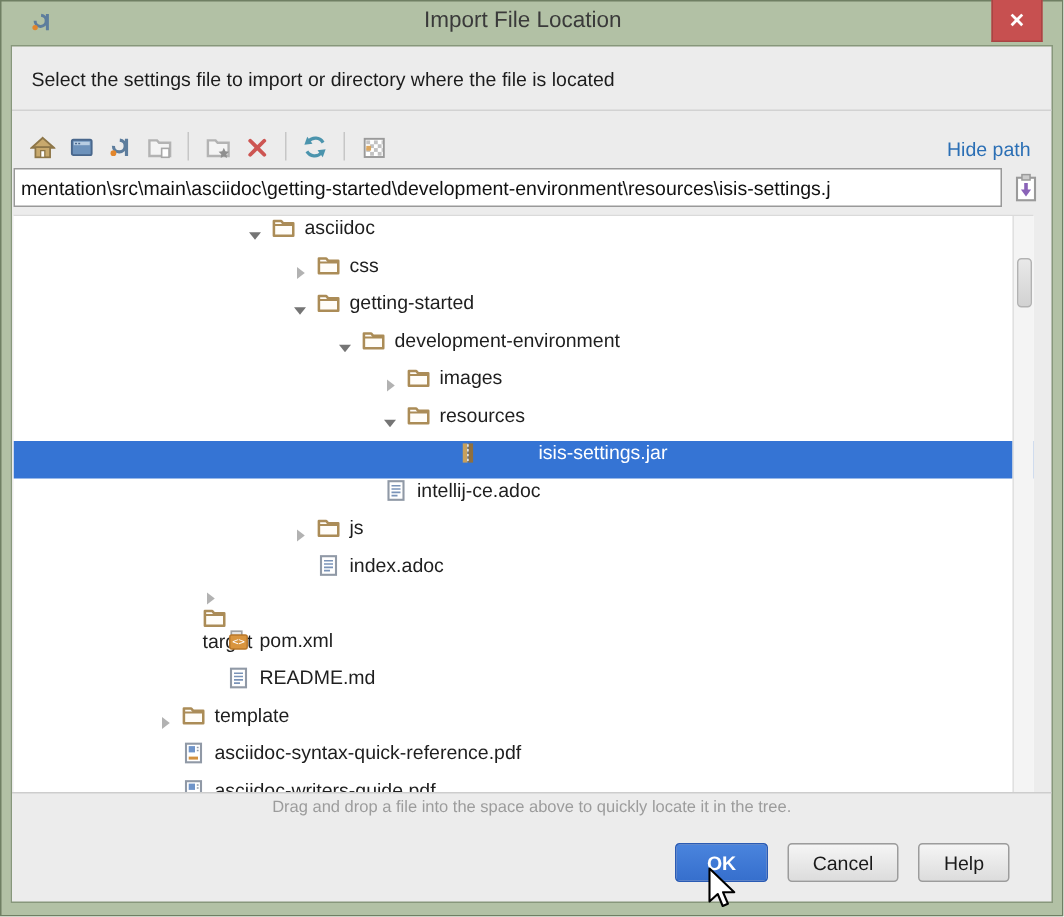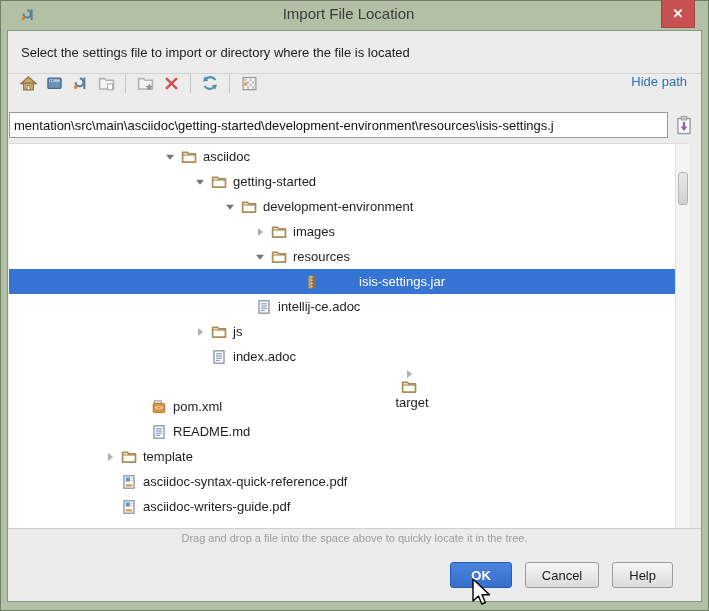--- a/index.html
+++ b/index.html
@@ -30,21 +30,21 @@
     background:#ececec; border:1px solid #87977b;
   }
 
   .desc-row {
     height:43px; border-bottom:1px solid #d2d2d2;
     display:flex; align-items:center; padding-left:13px;
     font-size:13px; color:#1c1c1c;
   }
 
   .toolbar {
-    height:33px; display:flex; align-items:flex-start; padding:0 14px 0 7px;
+    height:33px; display:flex; align-items:flex-end; padding:0 14px 0 7px;
   }
   .tbtn {
     width:18px; height:18px; margin:0 4px; display:flex;
     align-items:center; justify-content:center; cursor:pointer;
   }
   .tbtn.disabled { cursor:default; }
   .tsep { width:1px; height:19px; background:#c6c6c6; margin:0 6px; }
   .toolbar-spacer { flex:1; }
   .hide-path { font-size:13px; color:#2b6fb5; cursor:pointer; }
 
@@ -56,21 +56,21 @@
     font-family:"Liberation Sans", sans-serif; font-size:13px; color:#111;
     padding:0 4px; outline:none;
   }
   .paste-icon { width:22px; height:22px; margin-left:5px; cursor:pointer; }
 
   .tree-wrap {
     position:relative; margin:0 12px 0 1px; height:385px;
     background:#fff; overflow:hidden; border-top:1px solid #dadada;
   }
   .trow {
-    height:25px; display:flex; align-items:center;
+    height:25px; display:flex; 
     font-size:13px; color:#1e1e1e; white-space:nowrap; cursor:pointer;
   }
   .trow .slot { width:16px; display:flex; align-items:center; justify-content:flex-start; flex:none; }
   .trow .ticon { width:16px; height:16px; margin-right:6px; flex:none; }
   .trow.selected { background:#3574d4; color:#fff;gap:33px; }
   .scroll-track {
     position:absolute; right:0; top:0; bottom:0; width:14px;
     background:#f4f4f4; border-left:1px solid #e0e0e0;
   }
   .scroll-thumb {
@@ -222,20 +222,32 @@
             </span>
             <span class="ticon"><svg width="16" height="16" viewBox="0 0 16 16">
                 <path d="M1.6 3.3 h4.9 l1.3 1.6 h6.7 v8.2 h-12.9 z" fill="#fffdf8" stroke="#ab8c57" stroke-width="1.7" stroke-linejoin="round"></path>
                 <line x1="1.6" y1="6" x2="14.5" y2="6" stroke="#ab8c57" stroke-width="1.2"></line>
               </svg></span>
             <span class="tlabel">asciidoc</span>
           </div>
           <div class="trow" style="padding-left: 186px;">
             <span class="slot">
               <svg width="10" height="10" viewBox="0 0 10 10">
+                <polygon points="3,1 8.2,5 3,9" fill="#b2b2b2"></polygon>
+              </svg>
+            </span>
+            <span class="ticon"><svg width="16" height="16" viewBox="0 0 16 16">
+                <path d="M1.6 3.3 h4.9 l1.3 1.6 h6.7 v8.2 h-12.9 z" fill="#fffdf8" stroke="#ab8c57" stroke-width="1.7" stroke-linejoin="round"></path>
+                <line x1="1.6" y1="6" x2="14.5" y2="6" stroke="#ab8c57" stroke-width="1.2"></line>
+              </svg></span>
+            <span class="tlabel">css</span>
+          </div>
+          <div class="trow" style="padding-left: 186px;">
+            <span class="slot">
+              <svg width="10" height="10" viewBox="0 0 10 10">
                 <polygon points="1,2.8 9,2.8 5,7.8" fill="#757575"></polygon>
               </svg>
             </span>
             <span class="ticon"><svg width="16" height="16" viewBox="0 0 16 16">
                 <path d="M1.6 3.3 h4.9 l1.3 1.6 h6.7 v8.2 h-12.9 z" fill="#fffdf8" stroke="#ab8c57" stroke-width="1.7" stroke-linejoin="round"></path>
                 <line x1="1.6" y1="6" x2="14.5" y2="6" stroke="#ab8c57" stroke-width="1.2"></line>
               </svg></span>
             <span class="tlabel">getting-started</span>
           </div>
           <div class="trow" style="padding-left: 216px;">

